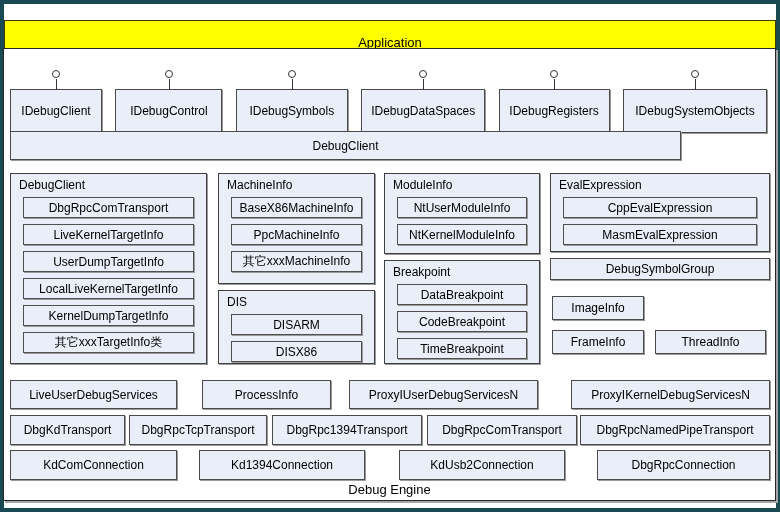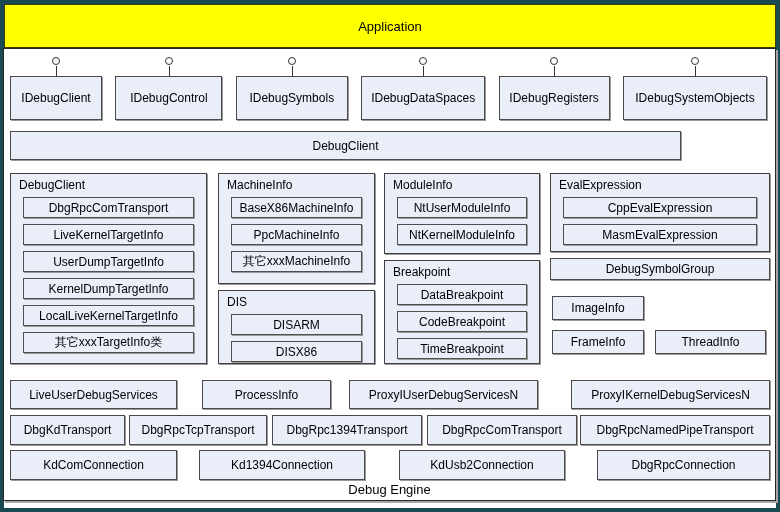--- a/index.html
+++ b/index.html
@@ -5,41 +5,41 @@
   * { box-sizing: border-box; margin: 0; padding: 0; }
   body { font-family: "Liberation Sans", sans-serif; background: #ffffff; }
   .canvas {
     position: relative; width: 780px; height: 512px;
     background: #ffffff;
     box-shadow: inset 0 0 0 4px #1a4a51;
     overflow: hidden;
     color: #000;
   }
   .app-banner {
-    position: absolute; left: 4px; top: 4px; width: 772px; height: 44px;
+    position: absolute; left: 4px; top: 20px; width: 772px; height: 44px;
     background: #ffff00; border: 1px solid #3d3d00;
     display: flex; align-items: center; justify-content: center;
     font-size: 13px;
   }
   .engine {
     position: absolute; left: 3px; top: 48px; width: 773px; height: 453px;
     background: #ffffff; border: 1px solid #262626;
     box-shadow: 2px 2px 0 #a6a6a6;
   }
   .box {
     background: #e9eef8; border: 1px solid #4a4a4a;
     box-shadow: 1px 1px 0 #9a9a9a;
     display: flex; align-items: center; justify-content: center;
     font-size: 12px; text-align: center;
   }
   .iface-row {
     position: absolute; left: 6px; right: 8px; top: 0; height: 69px;
     display: flex; justify-content: space-between; align-items: flex-start;
   }
-  .iface { position: relative; height: 44px; margin-top: 27px; }
+  .iface { position: relative; height: 44px; margin-top: 40px; }
   .stem {
     position: absolute; top: -11px; left: 50%; width: 1px; height: 11px;
     background: #333;
   }
   .lollipop {
     position: absolute; top: -20px; left: 50%; transform: translateX(-50%);
     width: 8px; height: 8px; border: 1px solid #333; border-radius: 50%;
     background: #fff; box-shadow: none;
   }
   .abs { position: absolute; }
@@ -107,22 +107,22 @@
 
     <div class="box abs" style="left:6px; top:82px; width:671px; height:29px">
       <span>DebugClient</span>
     </div>
 
     <div class="group" style="left:6px; top:124px; width:197px; height:191px">
       <div class="group-title">DebugClient</div>
       <div class="group-item">DbgRpcComTransport</div>
       <div class="group-item">LiveKernelTargetInfo</div>
       <div class="group-item">UserDumpTargetInfo</div>
+      <div class="group-item">LocalLiveKernelTargetInfo</div>
       <div class="group-item">KernelDumpTargetInfo</div>
-      <div class="group-item">LocalLiveKernelTargetInfo</div>
       <div class="group-item">其它xxxTargetInfo类</div>
     </div>
 
     <div class="group" style="left:214px; top:124px; width:157px; height:111px">
       <div class="group-title">MachineInfo</div>
       <div class="group-item">BaseX86MachineInfo</div>
       <div class="group-item">PpcMachineInfo</div>
       <div class="group-item">其它xxxMachineInfo</div>
     </div>
 

